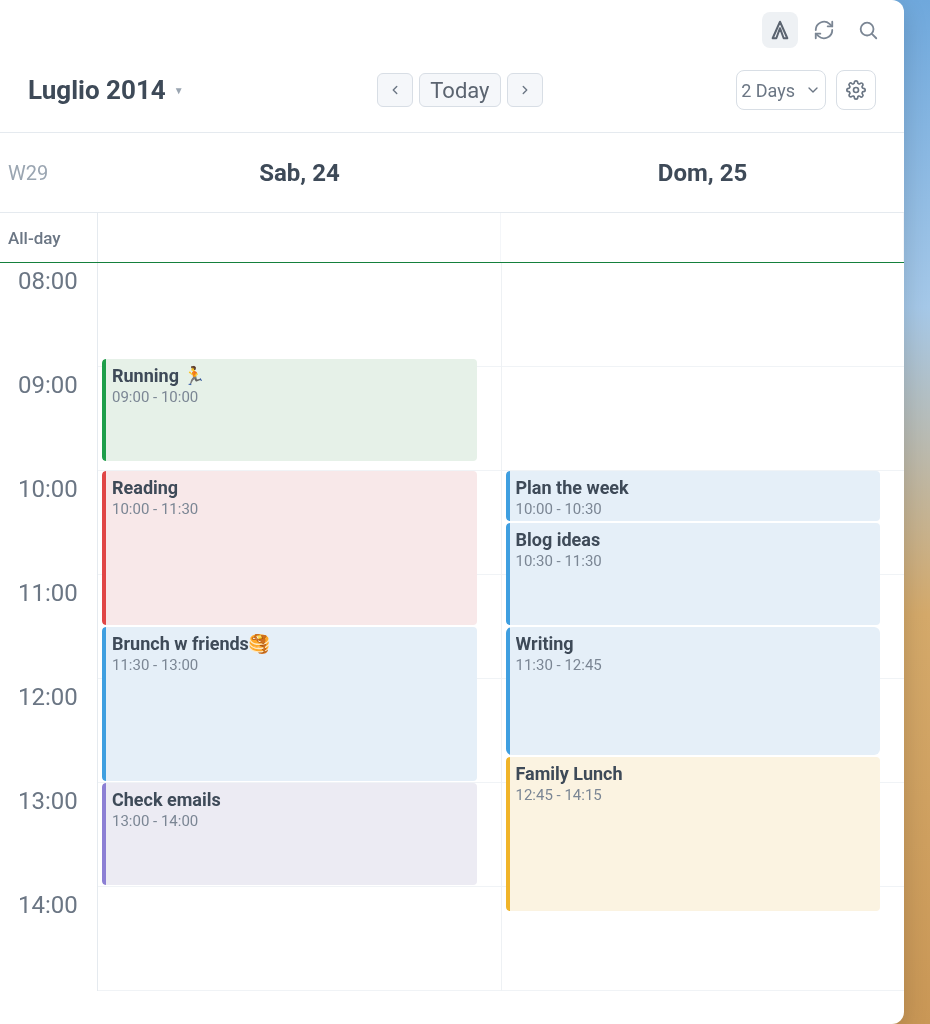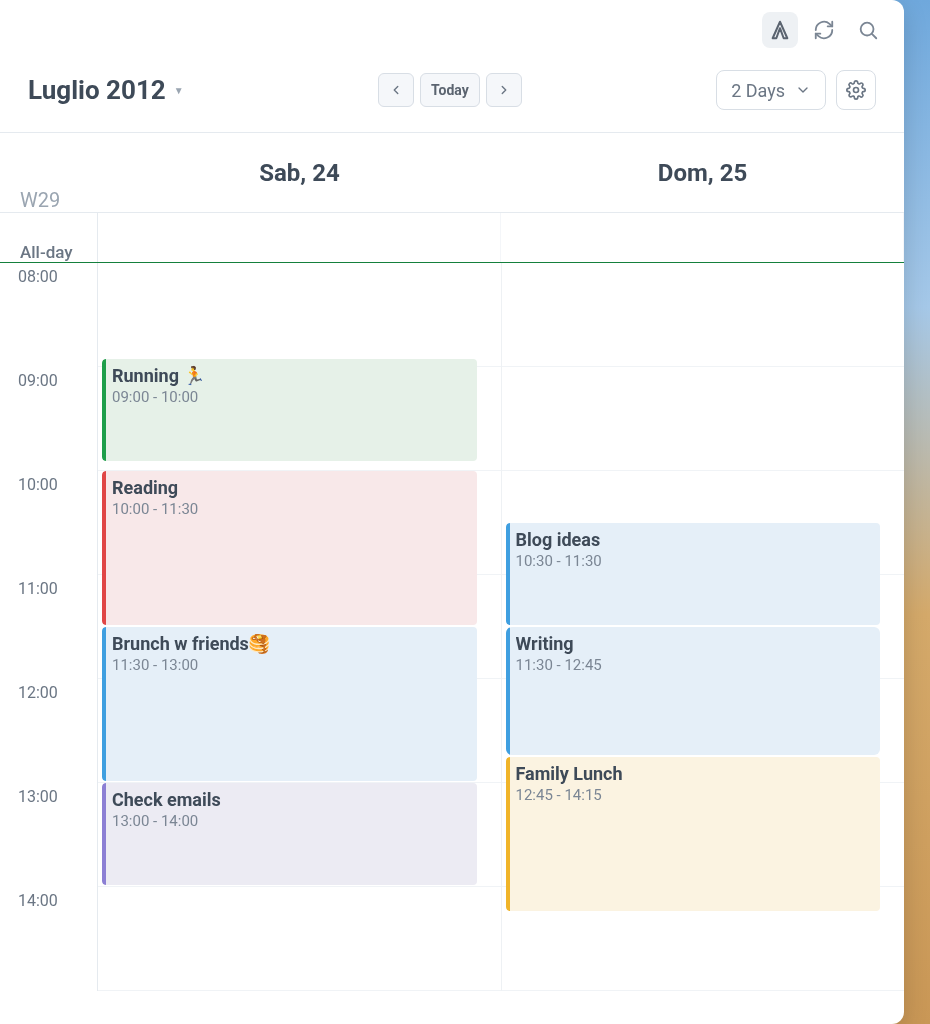--- a/index.html
+++ b/index.html
@@ -62,31 +62,31 @@
     border: 1px solid #d8dee5;
     background: #f5f7fa;
     color: #5b6470;
     border-radius: 6px;
     height: 34px;
     min-width: 36px;
     padding: 0 10px;
     display: flex;
     align-items: center;
     justify-content: center;
-    font-size: 14px;
-    font-weight: 700;
+    font-size: 22px;
+    font-weight: 400;
     cursor: pointer;
   }
   .nav-btn.chev { font-size: 20px; padding: 0; width: 36px; font-weight: 400; color:#6b7684;}
   .right-controls { display: flex; gap: 10px; align-items: center; }
   .view-select {
     border: 1px solid #d8dee5;
     border-radius: 8px;
     height: 40px;
-    padding: 0 14px;
+    padding: 0 4px;
     display: flex;
     align-items: center;
     gap: 10px;
     color: #6b7684;
     font-size: 18px;
     cursor: pointer;
   }
   .gear-btn {
     border: 1px solid #d8dee5;
     border-radius: 8px;
@@ -98,22 +98,22 @@
   
   .day-header-row {
     height: 80px;
     display: flex;
     border-bottom: 1px solid #e5eaef;
   }
   .gutter {
     width: 98px;
     flex-shrink: 0;
     display: flex;
-    align-items: flex-end;
-    padding-left: 20px;
+    align-items: center;
+    padding-left: 8px;
     color: #9aa5b1;
     font-size: 20px;
   }
   .day-cols {
     flex: 1;
     display: flex;
   }
   .day-head {
     flex: 1;
     display: flex;
@@ -142,21 +142,21 @@
     position: relative;
   }
   .time-gutter {
     width: 98px;
     flex-shrink: 0;
     border-right: 1px solid #e5eaef;
   }
   .hour-label {
     height: 104px;
     padding: 4px 0 0 18px;
-    font-size: 16px;
+    font-size: 24px;
     color: #6b7684;
     position: relative;
   }
   .columns-area {
     flex: 1;
     display: flex;
     position: relative;
   }
   .day-column {
     flex: 1;
@@ -225,21 +225,21 @@
     <div class="icon-btn">
       <svg viewBox="0 0 24 24" fill="none" stroke="currentColor" stroke-width="2" stroke-linecap="round" stroke-linejoin="round">
           <circle cx="11" cy="11" r="7"></circle>
           <line x1="21" y1="21" x2="16.5" y2="16.5"></line>
         </svg>
     </div>
   </div>
 
   <div class="header">
     <div class="month-title">
-      <span>Luglio 2012</span>
+      <span>Luglio 2014</span>
       <span class="tri">▼</span>
     </div>
     <div class="nav-center">
       <div class="nav-btn chev">
         <svg width="14" height="14" viewBox="0 0 24 24" fill="none" stroke="currentColor" stroke-width="2.4" stroke-linecap="round" stroke-linejoin="round">
             <polyline points="15 18 9 12 15 6"></polyline>
           </svg>
       </div>
       <div class="nav-btn">
         <span>Today</span>
@@ -314,20 +314,25 @@
               <div class="title">Brunch w friends🥞</div>
               <div class="time">11:30 - 13:00</div>
             </div>
             <div class="event" style="top: 520px; height: 102px; background: rgb(236, 235, 243);">
               <div class="bar" style="background: rgb(140, 127, 212);"></div>
               <div class="title">Check emails</div>
               <div class="time">13:00 - 14:00</div>
             </div>
           </div>
           <div class="day-column" style="height: 728px;">
+            <div class="event" style="top: 208px; height: 50px; background: rgb(229, 239, 248);">
+              <div class="bar" style="background: rgb(63, 159, 224);"></div>
+              <div class="title">Plan the week</div>
+              <div class="time">10:00 - 10:30</div>
+            </div>
             <div class="event" style="top: 260px; height: 102px; background: rgb(229, 239, 248);">
               <div class="bar" style="background: rgb(63, 159, 224);"></div>
               <div class="title">Blog ideas</div>
               <div class="time">10:30 - 11:30</div>
             </div>
             <div class="event" style="top: 364px; height: 128px; background: rgb(229, 239, 248); border-radius: 6px;">
               <div class="bar" style="background: rgb(63, 159, 224);"></div>
               <div class="title">Writing</div>
               <div class="time">11:30 - 12:45</div>
             </div>

